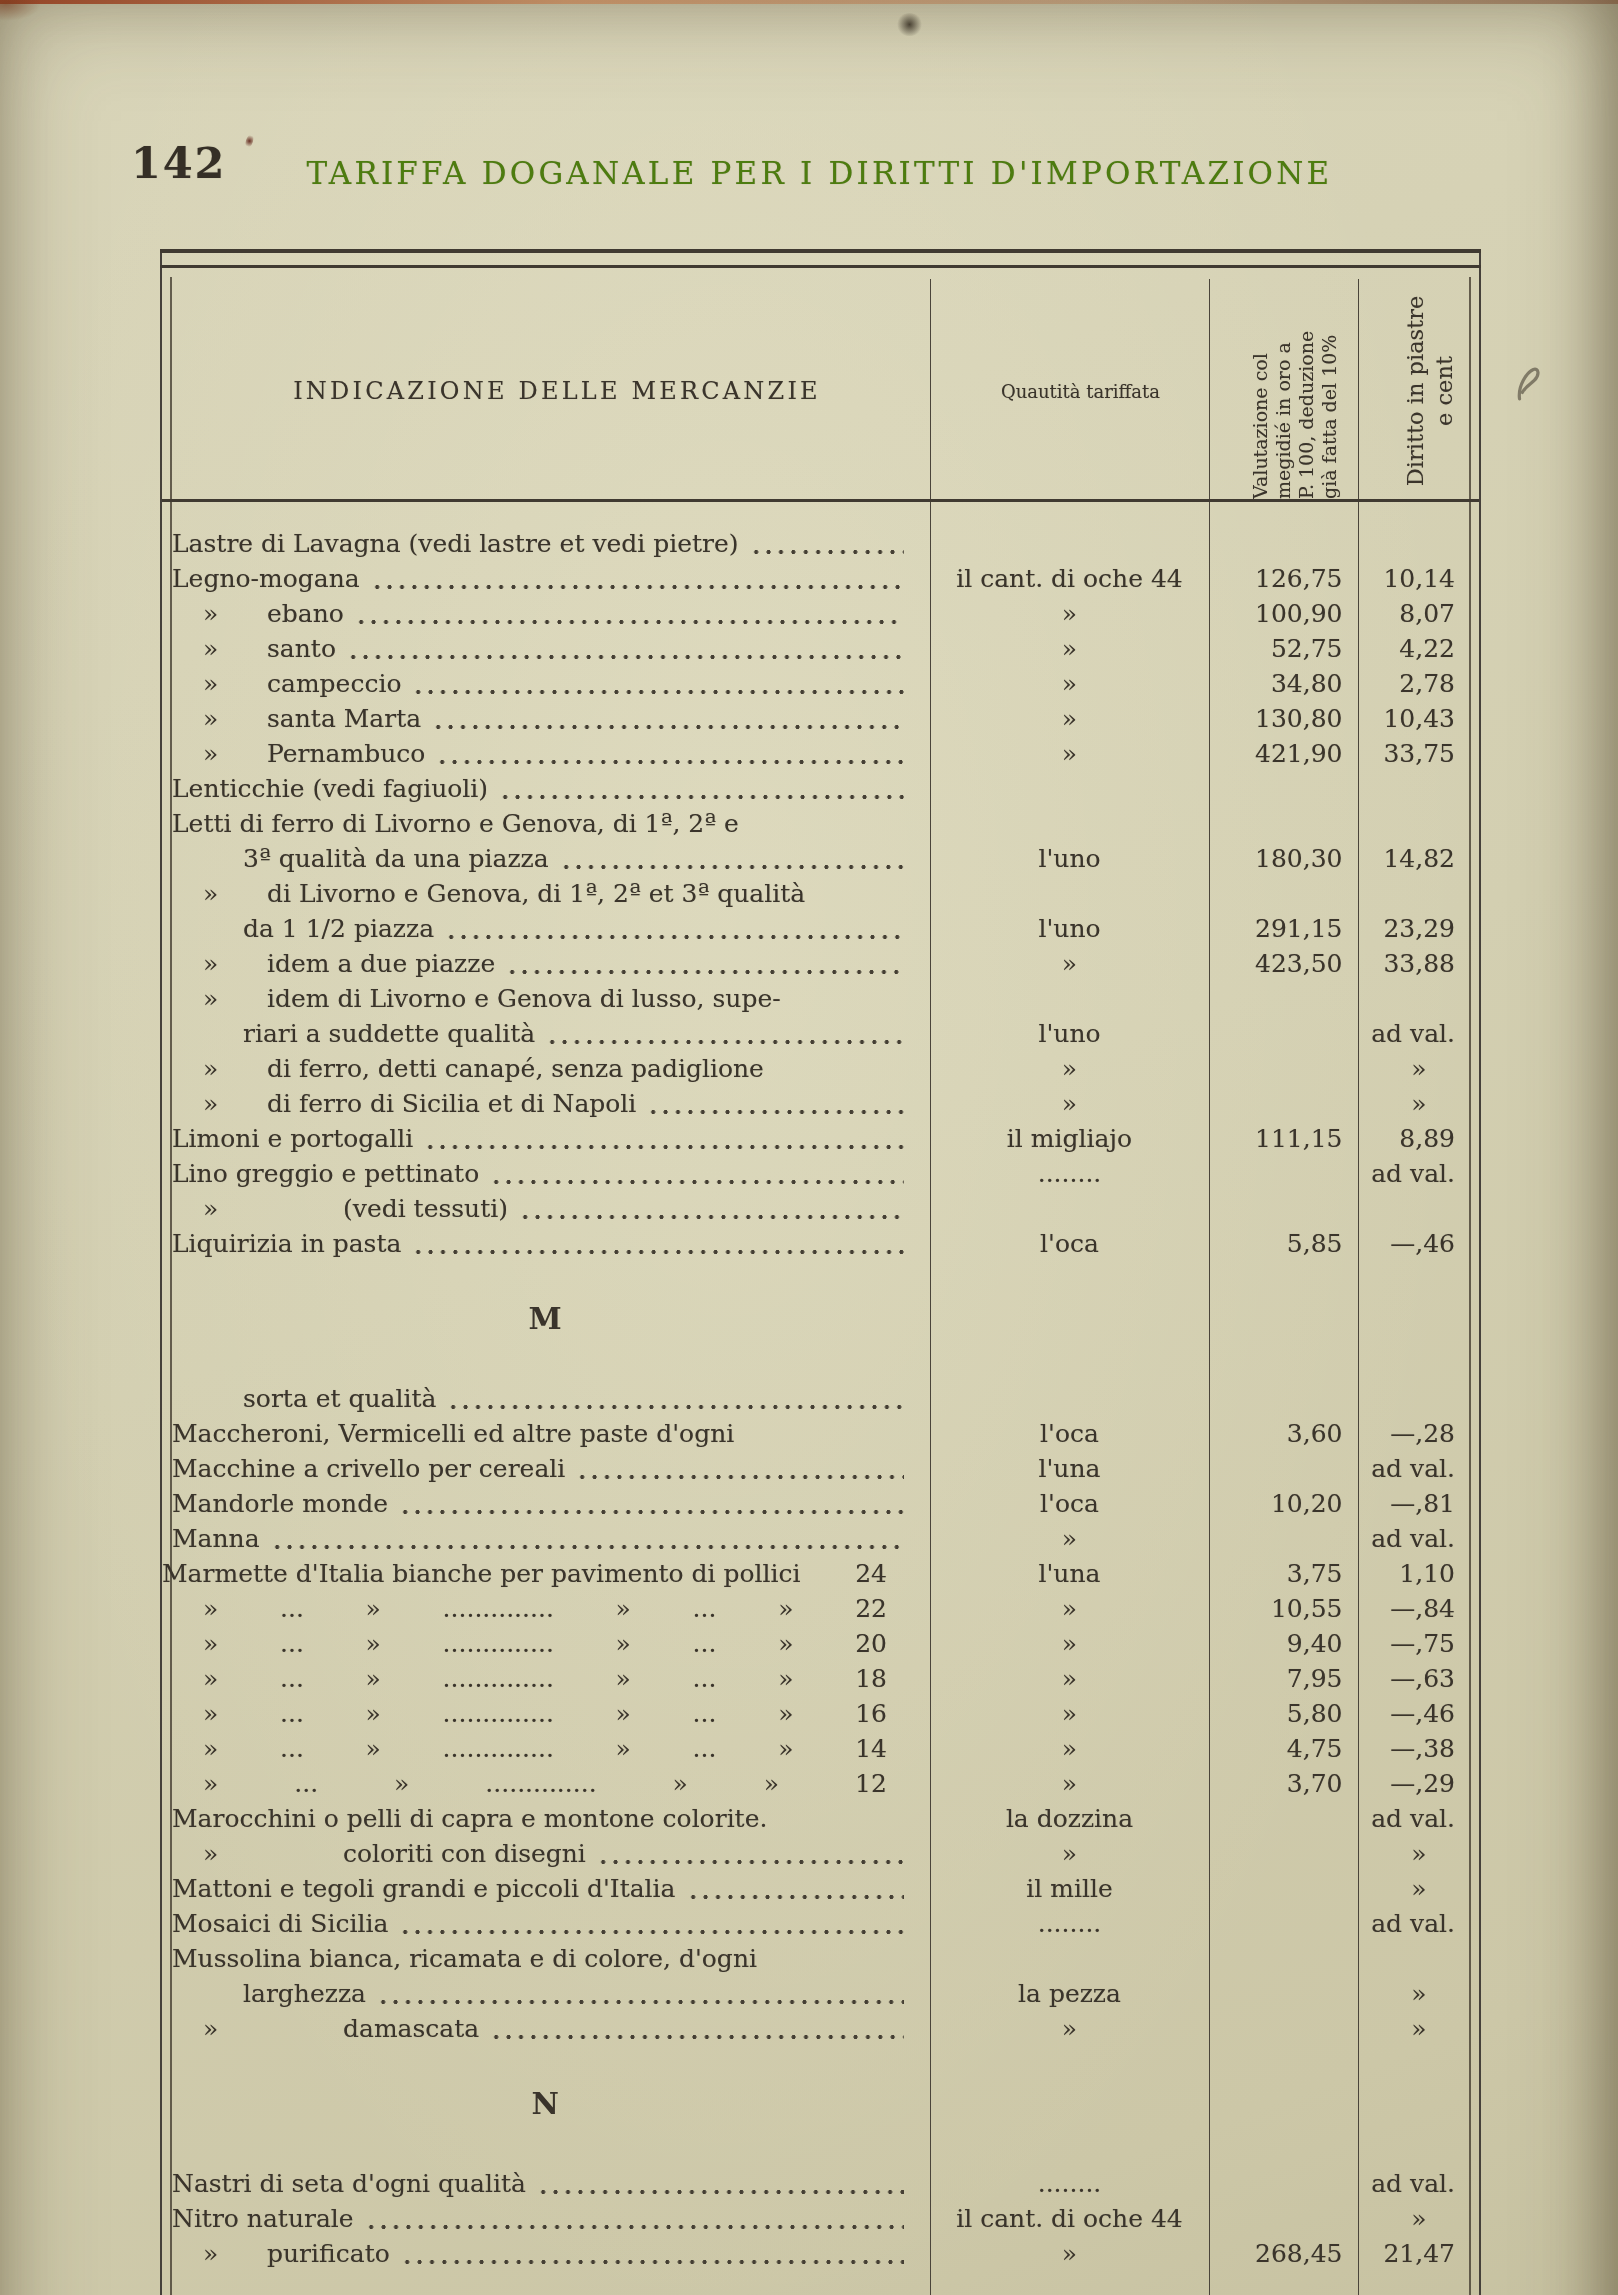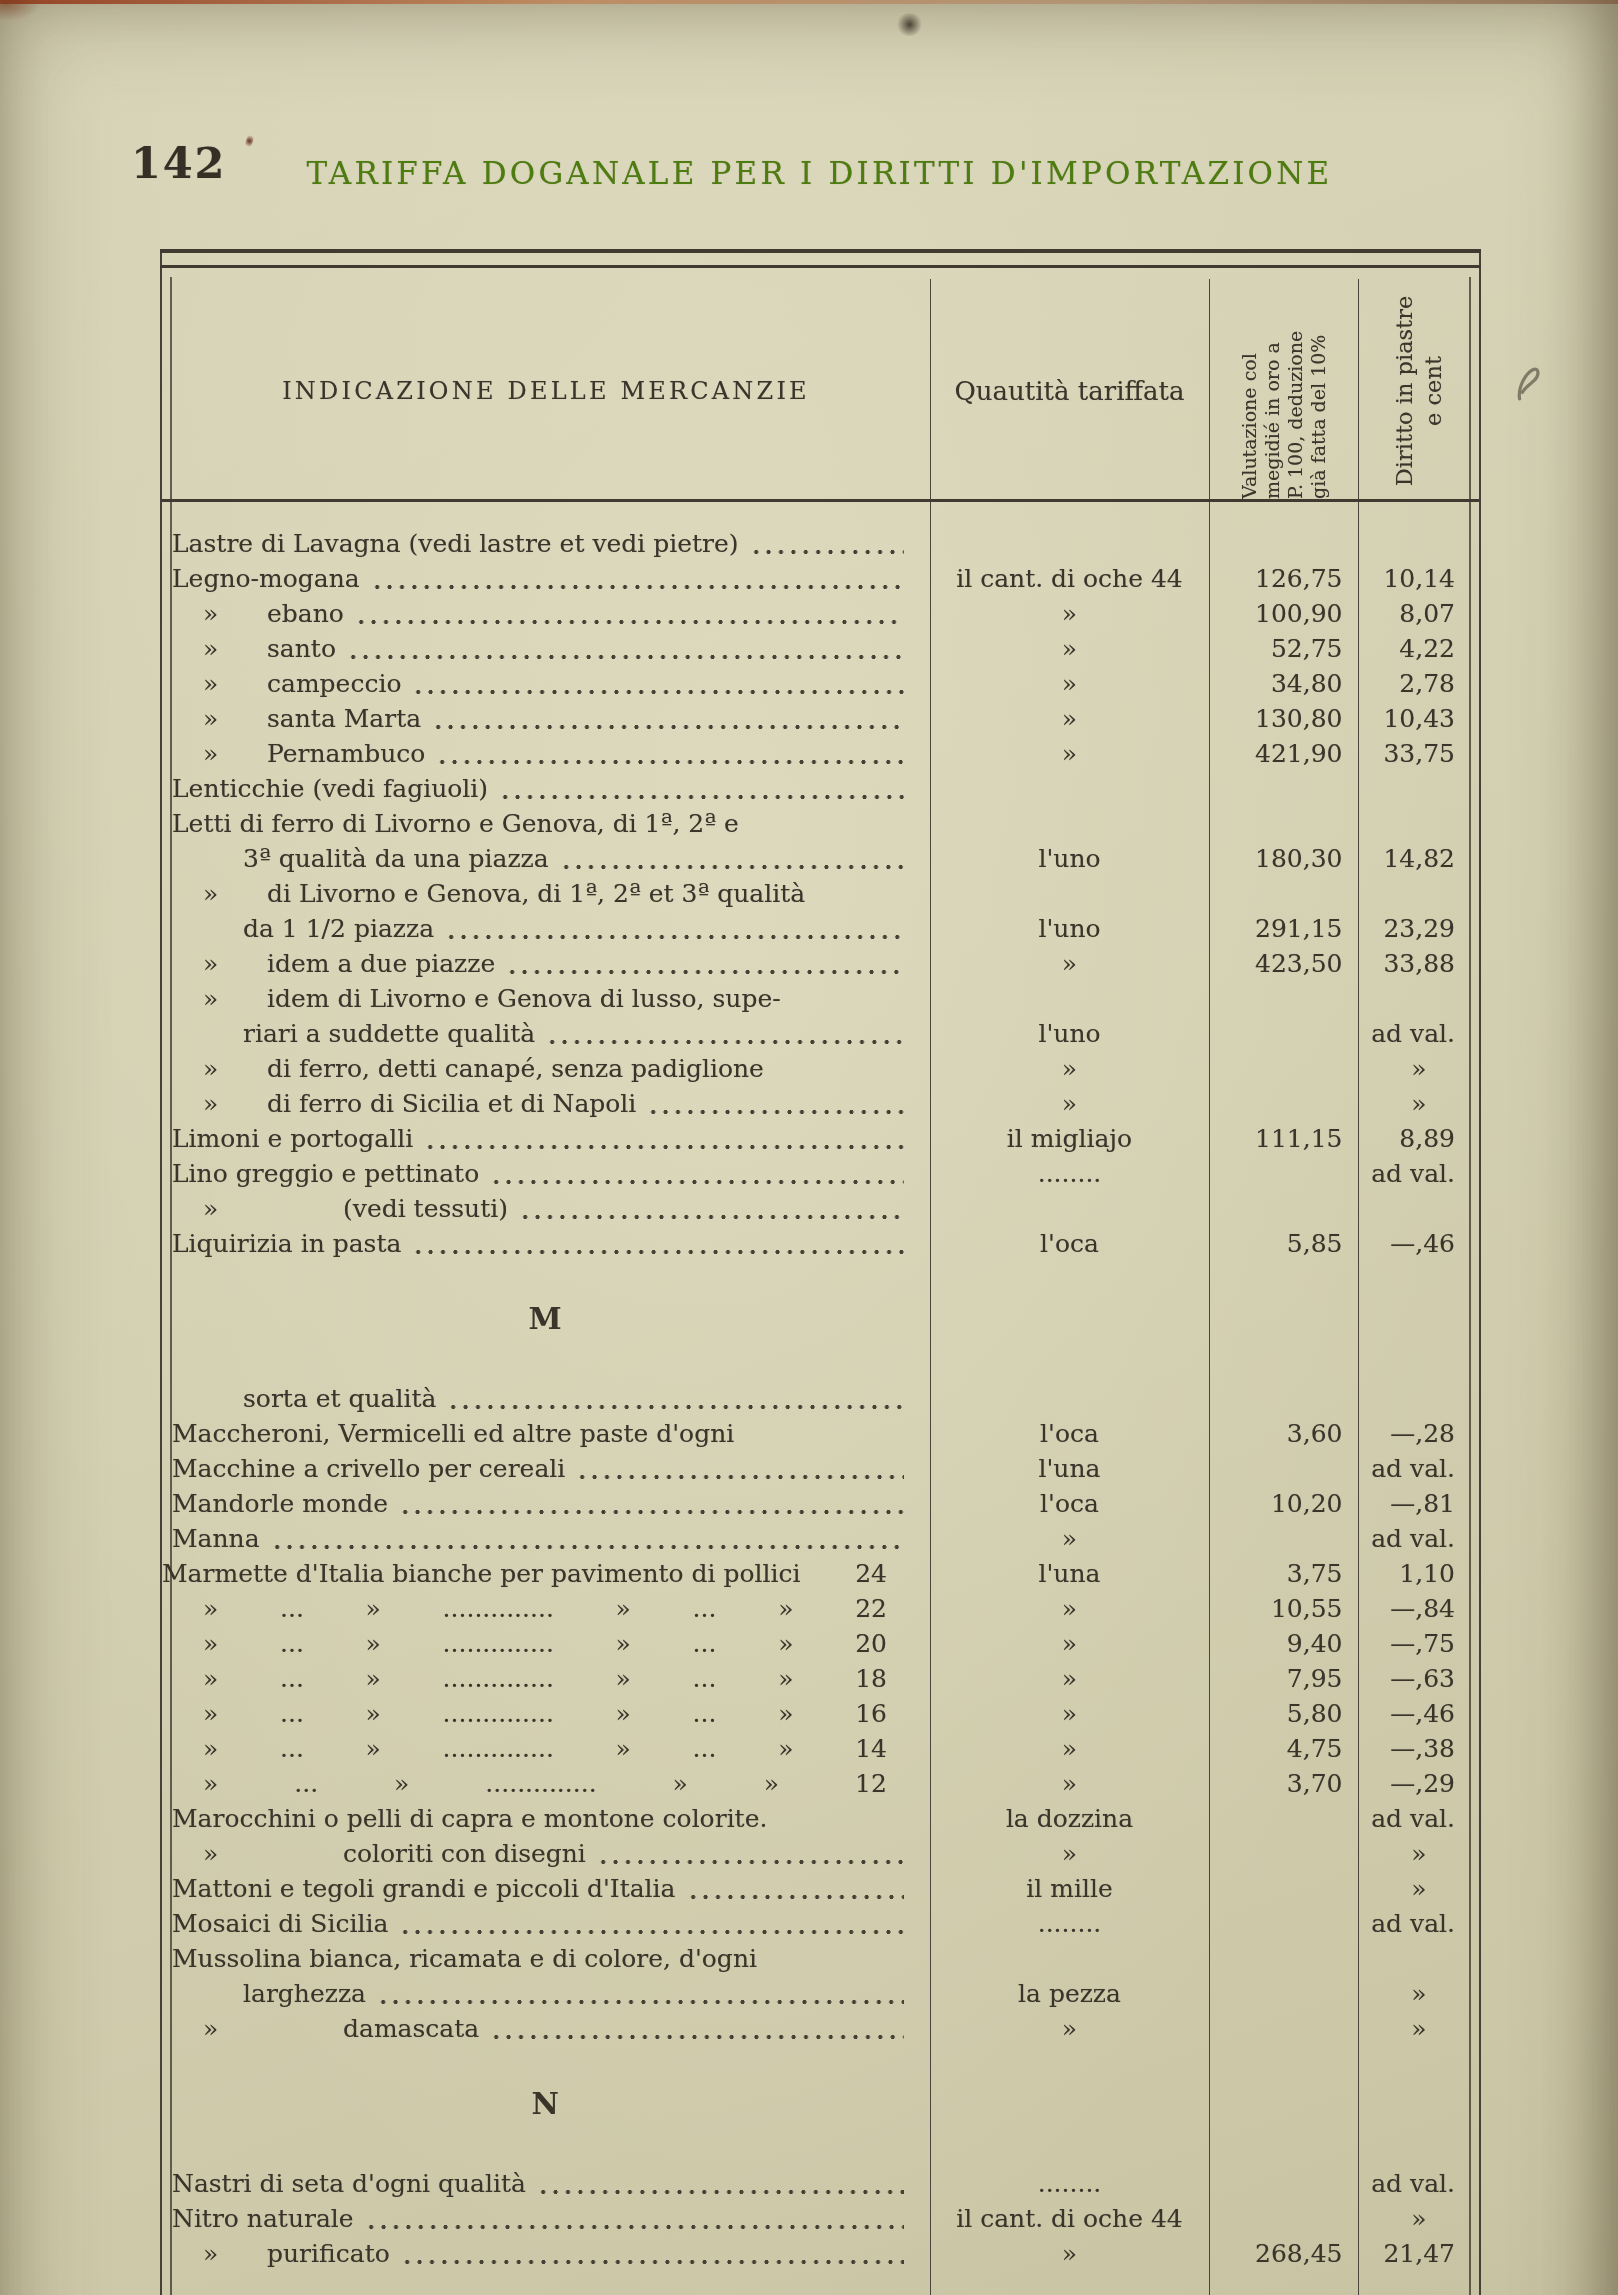--- a/index.html
+++ b/index.html
@@ -38,24 +38,24 @@
   .hrule{position:absolute;left:-2.3px;right:-2.3px;background:#403a31;}
   .h-top1{top:0;height:4.1px;}
   .h-top2{top:15.6px;height:3.2px;}
   .h-div{top:250px;height:3.2px;left:0;right:0;}
   .vl{position:absolute;width:1.4px;background:#4a443a;top:30px;bottom:10px;}
   .vl1{left:768px;} .vl2{left:1047px;} .vl3{left:1196px;}
   .edge-inner-l{position:absolute;left:8.3px;width:1.4px;top:27.5px;bottom:9.2px;background:rgba(70,62,50,.8);}
   .edge-inner-r{position:absolute;right:8.3px;width:1.4px;top:27.5px;bottom:9.2px;background:rgba(70,62,50,.8);}
 
   
-  .thead{position:absolute;left:0;top:34px;width:1317px;height:216px;
+  .thead{position:absolute;left:11px;top:34px;width:1317px;height:216px;
     display:grid;grid-template-columns:768px 279px 150px 1fr;align-items:center;}
   .th1{ text-align:center;font-size:24px;letter-spacing:3.2px;white-space:nowrap;}
-  .th2{ text-align:center;font-size:26px;}
+  .th2{ text-align:center;font-size:18px;}
   .rot-cell{position:relative;height:216px;}
   .rot{position:absolute;top:50%;left:50%;transform:translate(-50%,-50%) rotate(-90deg);
     width:216px;white-space:nowrap;}
   .rot3{font-size:19px;line-height:23px;text-align:left;}
   .rot4{font-size:22.5px;line-height:29px;text-align:center;}
   .rot span{display:block;}
 
   
   .tbody{position:absolute;left:0;top:253px;bottom:18px;width:1317px;overflow:hidden;
     padding-top:24px;box-sizing:border-box;font-size:25px;line-height:35px;}

